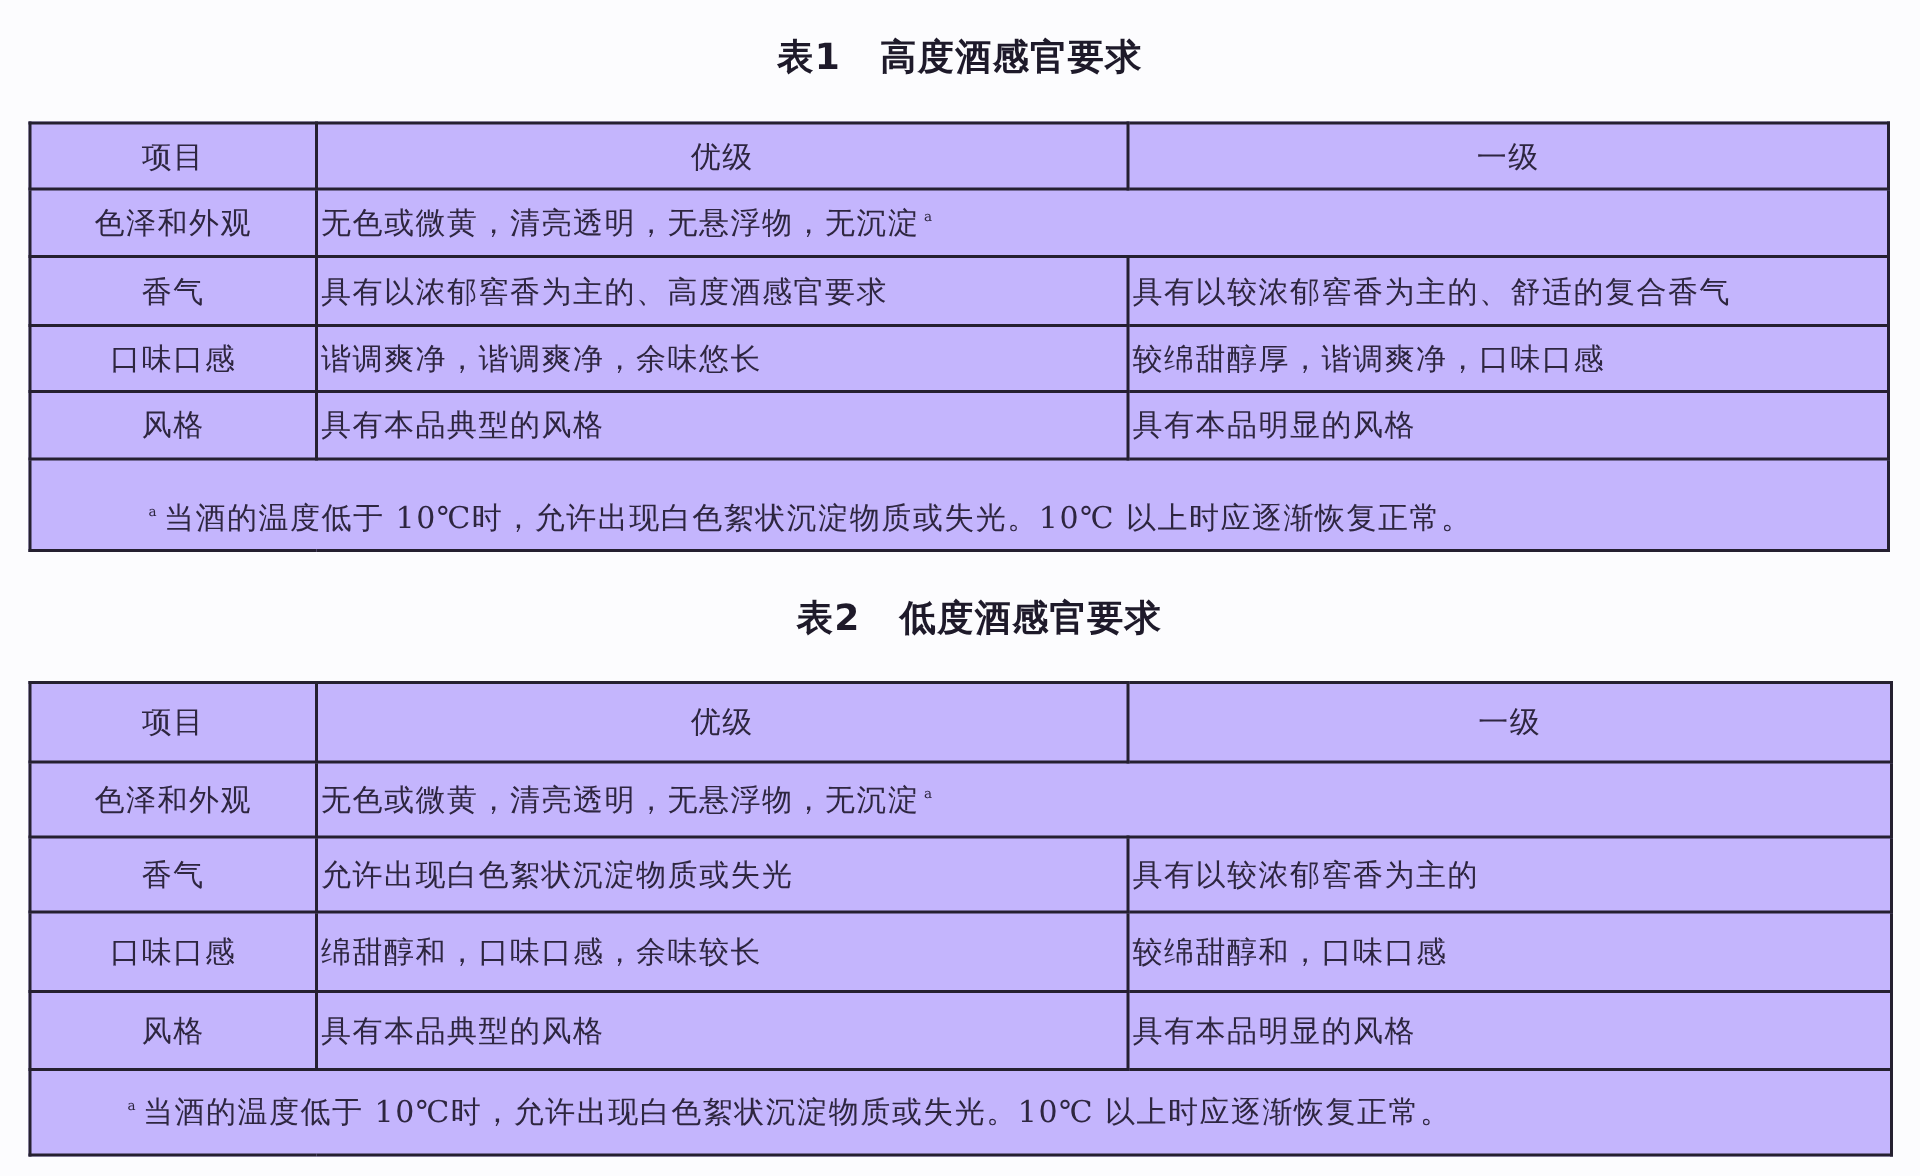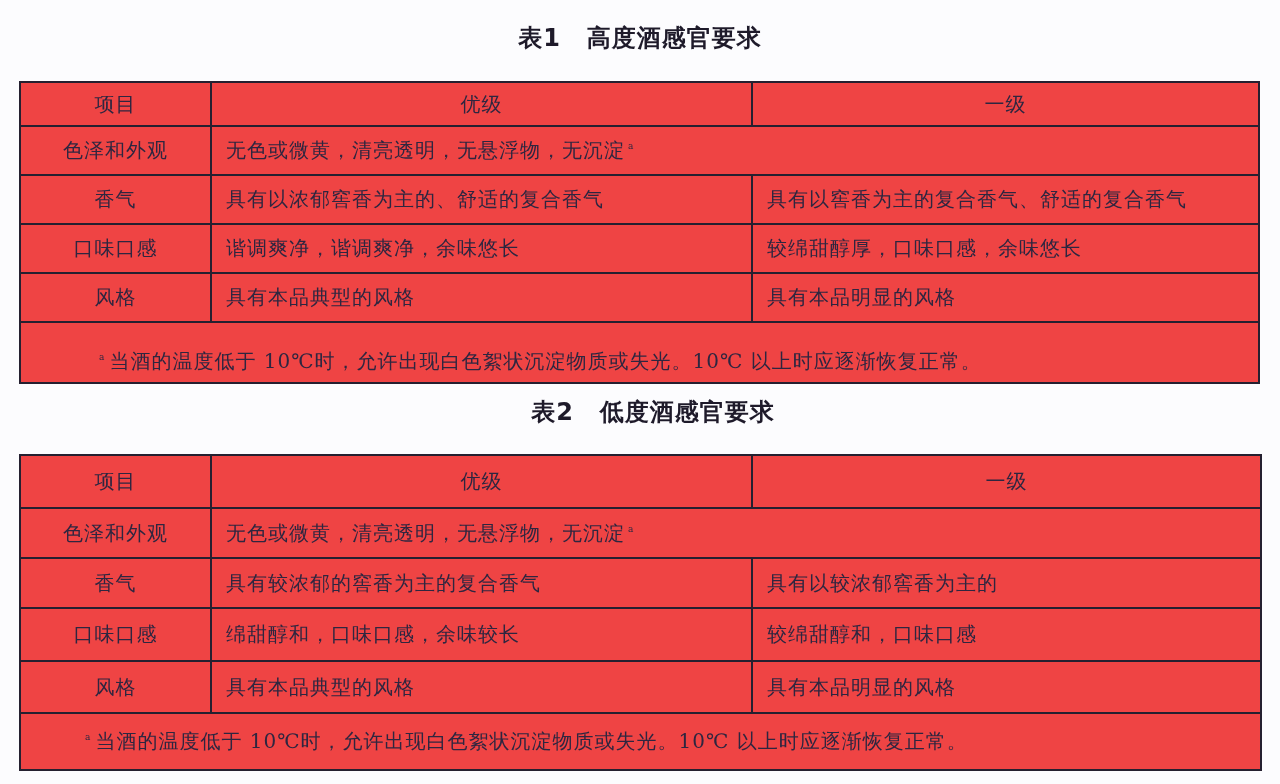--- a/index.html
+++ b/index.html
@@ -14,33 +14,33 @@
     position: absolute; left: 0; width: 1280px;
     text-align: center;
     font-family: "DejaVu Sans", "Liberation Sans", sans-serif;
     font-size: 24px; font-weight: bold; color: #1e1a2a;
     letter-spacing: 1px;
   }
   .caption .num { margin-right: 26px; }
   .tbl {
     position: absolute; border-collapse: collapse;
     table-layout: fixed;
-    background: #ef4444;
+    background: #c4b5fd;
   }
   .tbl td {
     border: 2px solid #252030;
     font-size: 20px;
-    padding: 0 14px;
+    padding: 0 2px;
     white-space: nowrap;
     overflow: hidden;
     color: #2e2640;
     letter-spacing: 1px;
   }
   .tbl td.c { text-align: center; padding: 0; }
-  .tbl td.item { text-align: center; padding: 10px; }
+  .tbl td.item { text-align: center; padding: 0; }
   .tbl td.note { text-align: left; padding-left: 78px; }
   sup.mark { font-size: 9px; vertical-align: 8px; margin-left: 3px; }
   .note sup.mark { margin-left: 0; margin-right: 4px; }
 </style>
 </head>
 <body>
 
 <div class="caption" style="top:22px;">
   <span class="num">表1</span><span>高度酒感官要求</span>
 </div>
@@ -56,27 +56,27 @@
     <td class="c">项目</td>
     <td class="c">优级</td>
     <td class="c">一级</td>
   </tr>
   <tr style="height:45px">
     <td class="item">色泽和外观</td>
     <td colspan="2"><span>无色或微黄，清亮透明，无悬浮物，无沉淀</span><sup class="mark">a</sup></td>
   </tr>
   <tr style="height:46px">
     <td class="item">香气</td>
-    <td>具有以浓郁窖香为主的、舒适的复合香气</td>
-    <td>具有以窖香为主的复合香气、舒适的复合香气</td>
+    <td>具有以浓郁窖香为主的、高度酒感官要求</td>
+    <td>具有以较浓郁窖香为主的、舒适的复合香气</td>
   </tr>
   <tr style="height:44px">
     <td class="item">口味口感</td>
     <td>谐调爽净，谐调爽净，余味悠长</td>
-    <td>较绵甜醇厚，口味口感，余味悠长</td>
+    <td>较绵甜醇厚，谐调爽净，口味口感</td>
   </tr>
   <tr style="height:45px">
     <td class="item">风格</td>
     <td>具有本品典型的风格</td>
     <td>具有本品明显的风格</td>
   </tr>
   <tr style="height:61px">
     <td colspan="3" class="note" style="padding-top:18px;"><sup class="mark">a</sup><span>当酒的温度低于 10℃时，允许出现白色絮状沉淀物质或失光。10℃ 以上时应逐渐恢复正常。</span></td>
   </tr>
 </tbody>
@@ -97,21 +97,21 @@
     <td class="c">项目</td>
     <td class="c">优级</td>
     <td class="c">一级</td>
   </tr>
   <tr style="height:50px">
     <td class="item">色泽和外观</td>
     <td colspan="2"><span>无色或微黄，清亮透明，无悬浮物，无沉淀</span><sup class="mark">a</sup></td>
   </tr>
   <tr style="height:50px">
     <td class="item">香气</td>
-    <td>具有较浓郁的窖香为主的复合香气</td>
+    <td>允许出现白色絮状沉淀物质或失光</td>
     <td>具有以较浓郁窖香为主的</td>
   </tr>
   <tr style="height:53px">
     <td class="item">口味口感</td>
     <td>绵甜醇和，口味口感，余味较长</td>
     <td>较绵甜醇和，口味口感</td>
   </tr>
   <tr style="height:52px">
     <td class="item">风格</td>
     <td>具有本品典型的风格</td>

